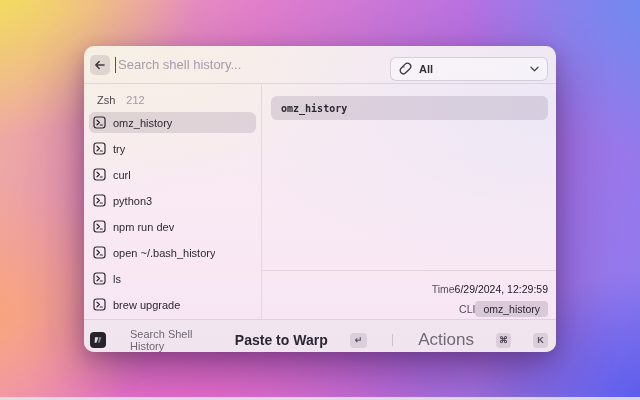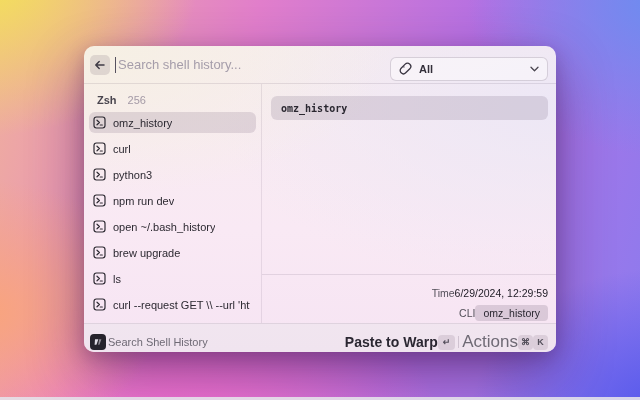--- a/index.html
+++ b/index.html
@@ -37,21 +37,21 @@
   .search-placeholder { flex:1; font-size:13px; color:#a59daa; white-space:nowrap; overflow:hidden; }
   .filter-dropdown { flex:0 0 158px; height:24px; border:1px solid rgba(60,40,70,0.18);
     background:rgba(255,255,255,0.45); border-radius:6px; display:flex; align-items:center;
     padding:0 8px; gap:7px;margin-top:8px; }
   .filter-label { flex:1; font-size:11px; font-weight:700; color:#332f3a; }
 
   
   .main { flex:1; display:flex; min-height:0; }
   .sidebar { flex:0 0 178px; border-right:1px solid rgba(40,20,50,0.09); overflow:hidden; }
   .sidebar-header { padding:10px 0 6px 13px; font-size:11px; }
-  .section-label { font-weight:700; color:#49454e;text-align:center; }
+  .section-label { font-weight:400; color:#49454e;text-align:center; }
   .section-count { color:#a49aa6; margin-left:11px; }
   .history-list { padding:0 5px; }
   .history-item { height:21px; margin-bottom:5px; border-radius:6px; display:flex;
     align-items:center; padding:0 6px 0 4px; gap:7px; font-size:11px; color:#2c2931; }
   .history-item.selected { background:rgba(100,75,105,0.16); }
   .term-icon { flex:0 0 auto; display:flex; }
   .item-text { white-space:nowrap; overflow:hidden; }
 
   .detail { flex:1; display:flex; flex-direction:column; min-width:0; }
   .command-box { margin:12px 8px 0 9px; height:24px; border-radius:6px;
@@ -67,21 +67,21 @@
   .row-value-strong { font-weight:400; color:#1e1b24; }
   .cli-pill { background:rgba(90,70,95,0.18); border-radius:4px; padding:2px 8px;
     color:#2a2730; }
   .shell-badge { width:14px; height:14px; border-radius:3.5px; background:#2d2a33;
     color:#dcd9e2; font-size:8px; font-weight:700; display:flex; align-items:center;
     justify-content:center; font-family:"DejaVu Sans Mono", monospace; }
 
   
   .footer { flex:0 0 26px; border-top:1px solid rgba(40,20,50,0.09);
     background:rgba(236,229,237,0.6); display:flex; align-items:center;
-    padding:8px 8px 0 6px; gap:0; }
+    padding:8px 8px 0 6px; gap:22px; }
   .warp-logo { width:16px; height:16px; border-radius:4px; background:#26232c;
     display:flex; align-items:center; justify-content:center; flex:0 0 auto; }
   .footer-title { flex:1; font-size:11px; color:#6f6a75; margin-left:2px; }
   .primary-action { font-size:14px; font-weight:700; color:#2b2732; }
   .key-badge { min-width:15px; height:15px; border-radius:4px; background:rgba(110,90,115,0.16);
     color:#55505c; font-size:9px; font-weight:700; display:flex; align-items:center;
     justify-content:center; padding:0 3px; }
   .enter-badge { padding:0 5px; }
   .footer-sep { width:1px; height:12px; background:rgba(40,20,50,0.16); margin:0 3px; }
   .actions-label { font-size:17px; color:#6f6a75; }
@@ -108,35 +108,45 @@
       <svg width="9" height="6" viewBox="0 0 9 6" fill="none" stroke="#4a4650" stroke-width="1.3" stroke-linecap="round" stroke-linejoin="round">
         <path d="M1 1.2 L4.5 4.8 L8 1.2"></path>
       </svg>
     </div>
   </div>
 
   <div class="main">
 
     <div class="sidebar">
       <div class="sidebar-header">
-        <span class="section-label">Zsh</span><span class="section-count">256</span>
+        <span class="section-label">Zsh</span><span class="section-count">212</span>
       </div>
       <div class="history-list">
 
           <div class="history-item selected">
             <span class="term-icon">
               <svg width="13" height="13" viewBox="0 0 13 13" fill="none" stroke="#2e2b33" stroke-width="1.2" stroke-linecap="round" stroke-linejoin="round">
                 <rect x="1" y="1" width="11" height="11" rx="2.4"></rect>
                 <path d="M4 4.2 L6.4 6.5 L4 8.8"></path>
                 <path d="M7.3 9 H9.3"></path>
               </svg>
             </span>
             <span class="item-text">omz_history</span>
           </div>
 
+          <div class="history-item">
+            <span class="term-icon">
+              <svg width="13" height="13" viewBox="0 0 13 13" fill="none" stroke="#2e2b33" stroke-width="1.2" stroke-linecap="round" stroke-linejoin="round">
+                <rect x="1" y="1" width="11" height="11" rx="2.4"></rect>
+                <path d="M4 4.2 L6.4 6.5 L4 8.8"></path>
+                <path d="M7.3 9 H9.3"></path>
+              </svg>
+            </span>
+            <span class="item-text">try</span>
+          </div>
 
           <div class="history-item">
             <span class="term-icon">
               <svg width="13" height="13" viewBox="0 0 13 13" fill="none" stroke="#2e2b33" stroke-width="1.2" stroke-linecap="round" stroke-linejoin="round">
                 <rect x="1" y="1" width="11" height="11" rx="2.4"></rect>
                 <path d="M4 4.2 L6.4 6.5 L4 8.8"></path>
                 <path d="M7.3 9 H9.3"></path>
               </svg>
             </span>
             <span class="item-text">curl</span>
@@ -176,32 +186,32 @@
           </div>
 
           <div class="history-item">
             <span class="term-icon">
               <svg width="13" height="13" viewBox="0 0 13 13" fill="none" stroke="#2e2b33" stroke-width="1.2" stroke-linecap="round" stroke-linejoin="round">
                 <rect x="1" y="1" width="11" height="11" rx="2.4"></rect>
                 <path d="M4 4.2 L6.4 6.5 L4 8.8"></path>
                 <path d="M7.3 9 H9.3"></path>
               </svg>
             </span>
+            <span class="item-text">ls</span>
+          </div>
+
+          <div class="history-item">
+            <span class="term-icon">
+              <svg width="13" height="13" viewBox="0 0 13 13" fill="none" stroke="#2e2b33" stroke-width="1.2" stroke-linecap="round" stroke-linejoin="round">
+                <rect x="1" y="1" width="11" height="11" rx="2.4"></rect>
+                <path d="M4 4.2 L6.4 6.5 L4 8.8"></path>
+                <path d="M7.3 9 H9.3"></path>
+              </svg>
+            </span>
             <span class="item-text">brew upgrade</span>
-          </div>
-
-          <div class="history-item">
-            <span class="term-icon">
-              <svg width="13" height="13" viewBox="0 0 13 13" fill="none" stroke="#2e2b33" stroke-width="1.2" stroke-linecap="round" stroke-linejoin="round">
-                <rect x="1" y="1" width="11" height="11" rx="2.4"></rect>
-                <path d="M4 4.2 L6.4 6.5 L4 8.8"></path>
-                <path d="M7.3 9 H9.3"></path>
-              </svg>
-            </span>
-            <span class="item-text">ls</span>
           </div>
 
           <div class="history-item">
             <span class="term-icon">
               <svg width="13" height="13" viewBox="0 0 13 13" fill="none" stroke="#2e2b33" stroke-width="1.2" stroke-linecap="round" stroke-linejoin="round">
                 <rect x="1" y="1" width="11" height="11" rx="2.4"></rect>
                 <path d="M4 4.2 L6.4 6.5 L4 8.8"></path>
                 <path d="M7.3 9 H9.3"></path>
               </svg>
             </span>

